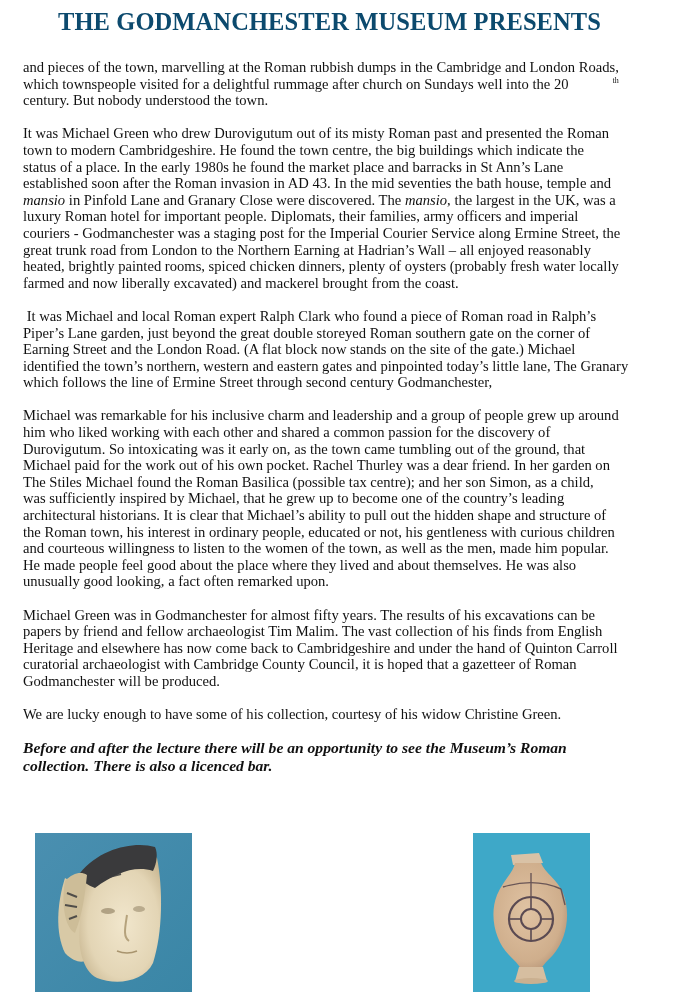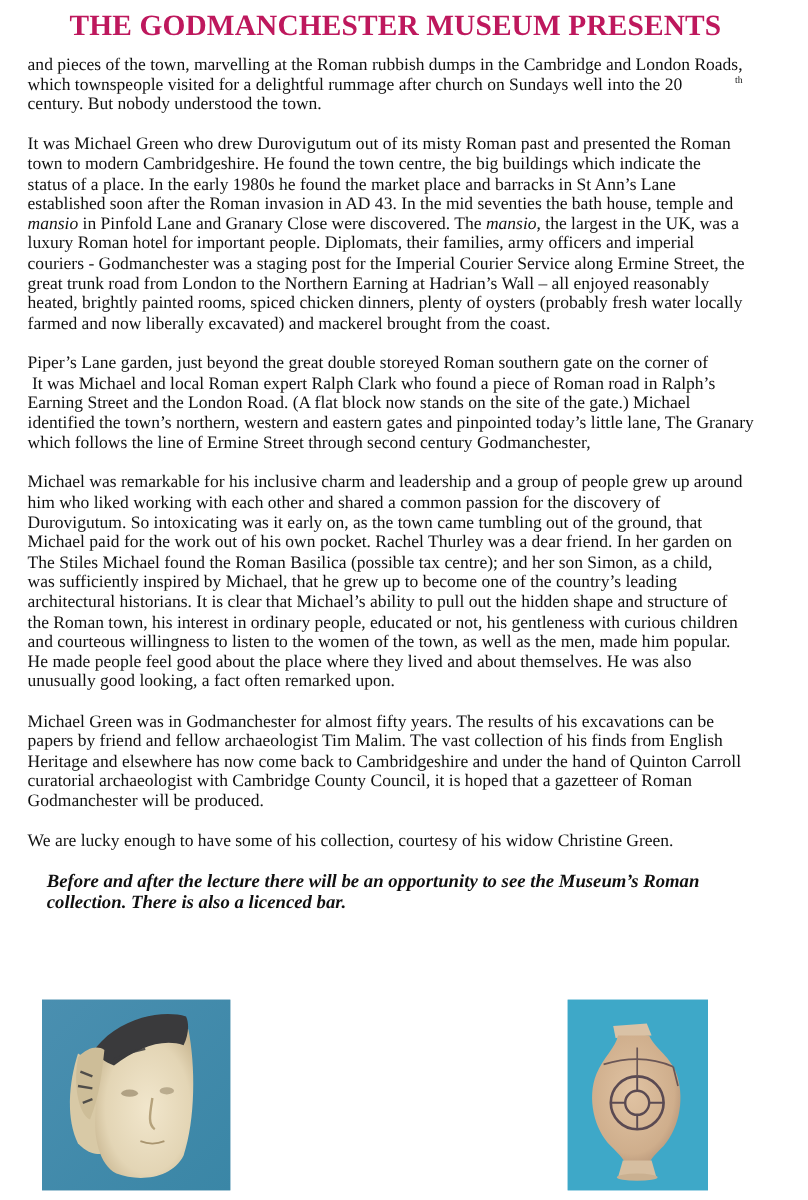--- a/index.html
+++ b/index.html
@@ -19,39 +19,39 @@
       position: absolute;
       top: 6px;
       left: 0;
       width: 659px;
       text-align: center;
       font-size: 24.5px;
       font-weight: bold;
       letter-spacing: 0.1px;
       margin: 0;
       line-height: 32px;
-      color: #be185d;
+      color: #0c4a6e;
     }
     .content {
       position: absolute;
-      top: 46px;
+      top: 59px;
       left: 23px;
       width: 640px;
     }
     .para {
       margin: 0 0 16.6px 0;
       font-size: 14.6px;
       line-height: 16.6px;
       white-space: nowrap;
     }
     .para .line { display: block; }
     .para sup { font-size: 8px; line-height: 0; vertical-align: 6px; margin-left: 44px; }
     .para i { }
     .notice {
-      margin: 6px 0 0 16px;
+      margin: 6px 0 0 0;
       font-size: 15.6px;
       line-height: 18px;
       font-weight: bold;
       font-style: italic;
       white-space: nowrap;
     }
     .notice .line { display: block; }
     .photo {
       position: absolute;
       overflow: hidden;
@@ -92,22 +92,22 @@
     <span class="line">established soon after the Roman invasion in AD 43.  In the mid seventies the bath house, temple and</span>
     <span class="line"><i>mansio</i> <span>in Pinfold Lane and Granary Close were discovered. The </span><i>mansio</i><span>, the largest in the UK, was a</span></span>
     <span class="line">luxury Roman hotel for important people. Diplomats, their families, army officers and imperial</span>
     <span class="line">couriers - Godmanchester was a staging post for the Imperial Courier Service along Ermine Street, the</span>
     <span class="line">great trunk road from London to the Northern Earning at Hadrian’s Wall – all enjoyed reasonably</span>
     <span class="line">heated, brightly painted rooms, spiced chicken dinners, plenty of oysters (probably fresh water locally</span>
     <span class="line">farmed and now liberally excavated) and mackerel brought from the coast.</span>
   </p>
 
   <p class="para">
+    <span class="line" style="white-space:pre;"> It was Michael and local Roman expert Ralph Clark who found a piece of Roman road in Ralph’s</span>
     <span class="line">Piper’s Lane garden, just beyond the great double storeyed Roman southern gate on the corner of</span>
-    <span class="line" style="white-space:pre;"> It was Michael and local Roman expert Ralph Clark who found a piece of Roman road in Ralph’s</span>
     <span class="line">Earning Street and the London Road. (A flat block now stands on the site of the gate.) Michael</span>
     <span class="line">identified the town’s northern, western and eastern gates and pinpointed today’s little lane, The Granary</span>
     <span class="line">which follows the line of Ermine Street through second century Godmanchester,</span>
   </p>
 
   <p class="para">
     <span class="line">Michael was remarkable for his inclusive charm and leadership and a group of people grew up around</span>
     <span class="line">him who liked working with each other and shared a common passion for the discovery of</span>
     <span class="line">Durovigutum. So intoxicating was it early on, as the town came tumbling out of the ground, that</span>
     <span class="line">Michael paid for the work out of his own pocket. Rachel Thurley was a dear friend. In her garden on</span>

